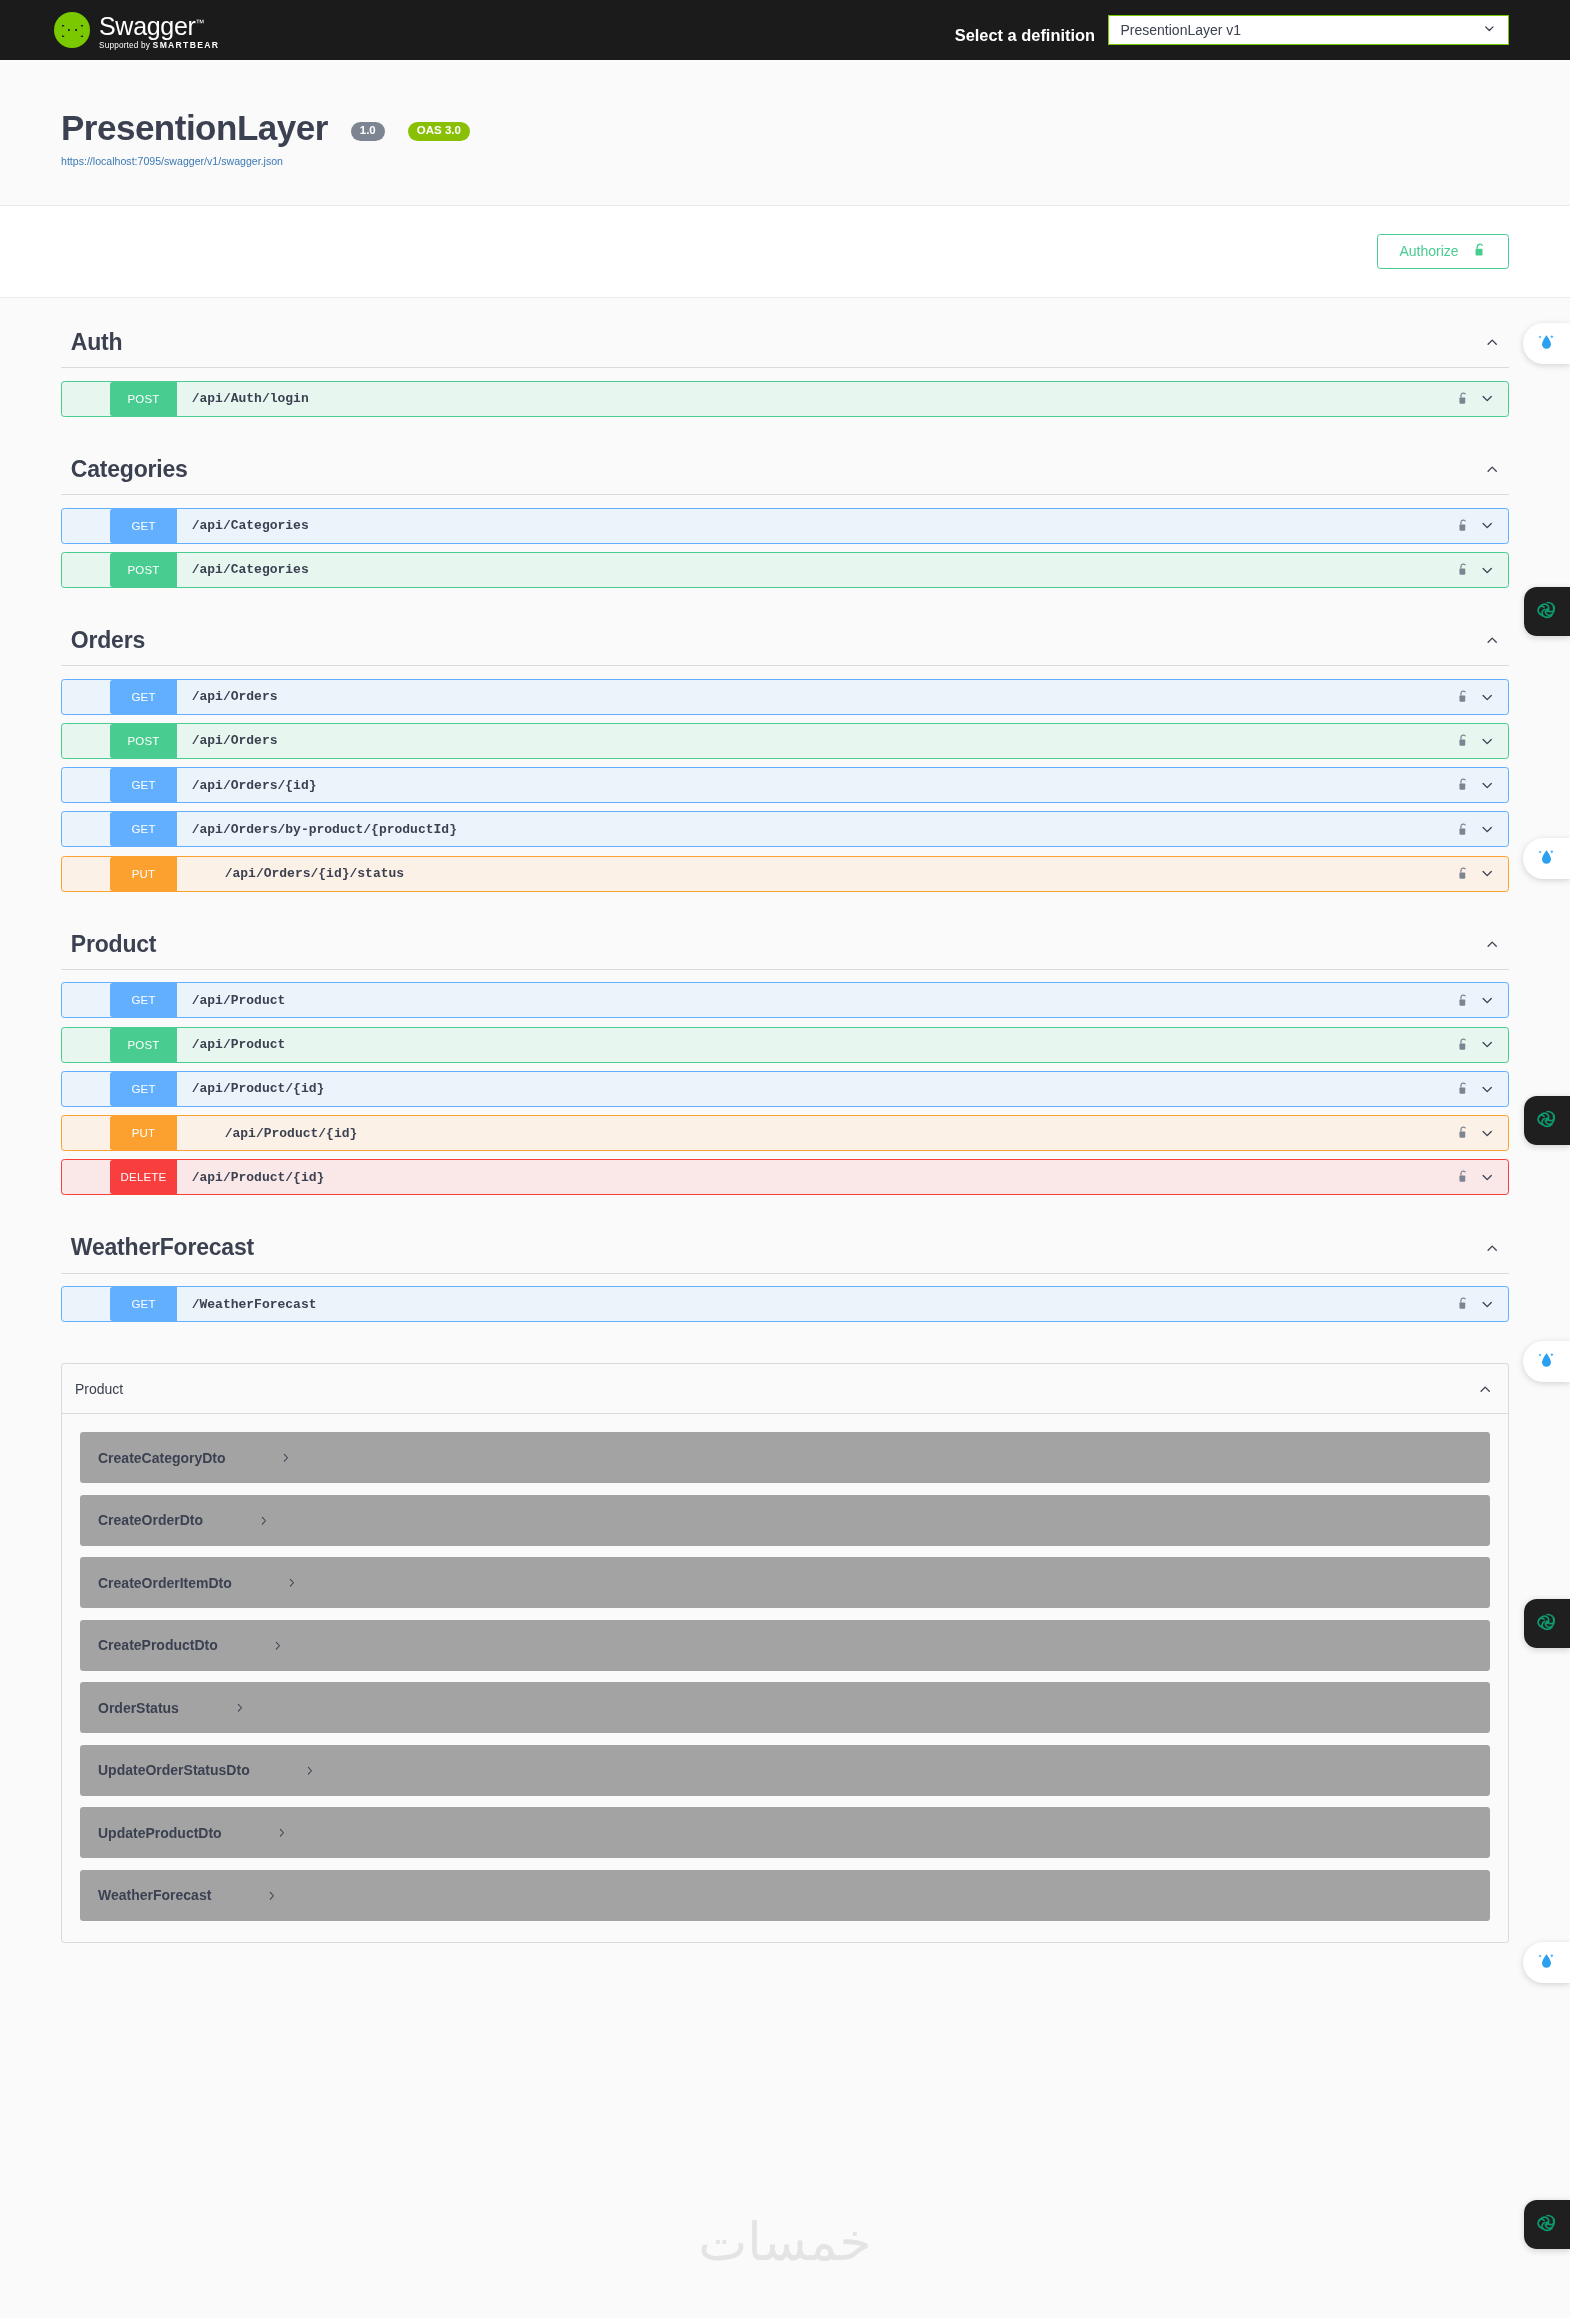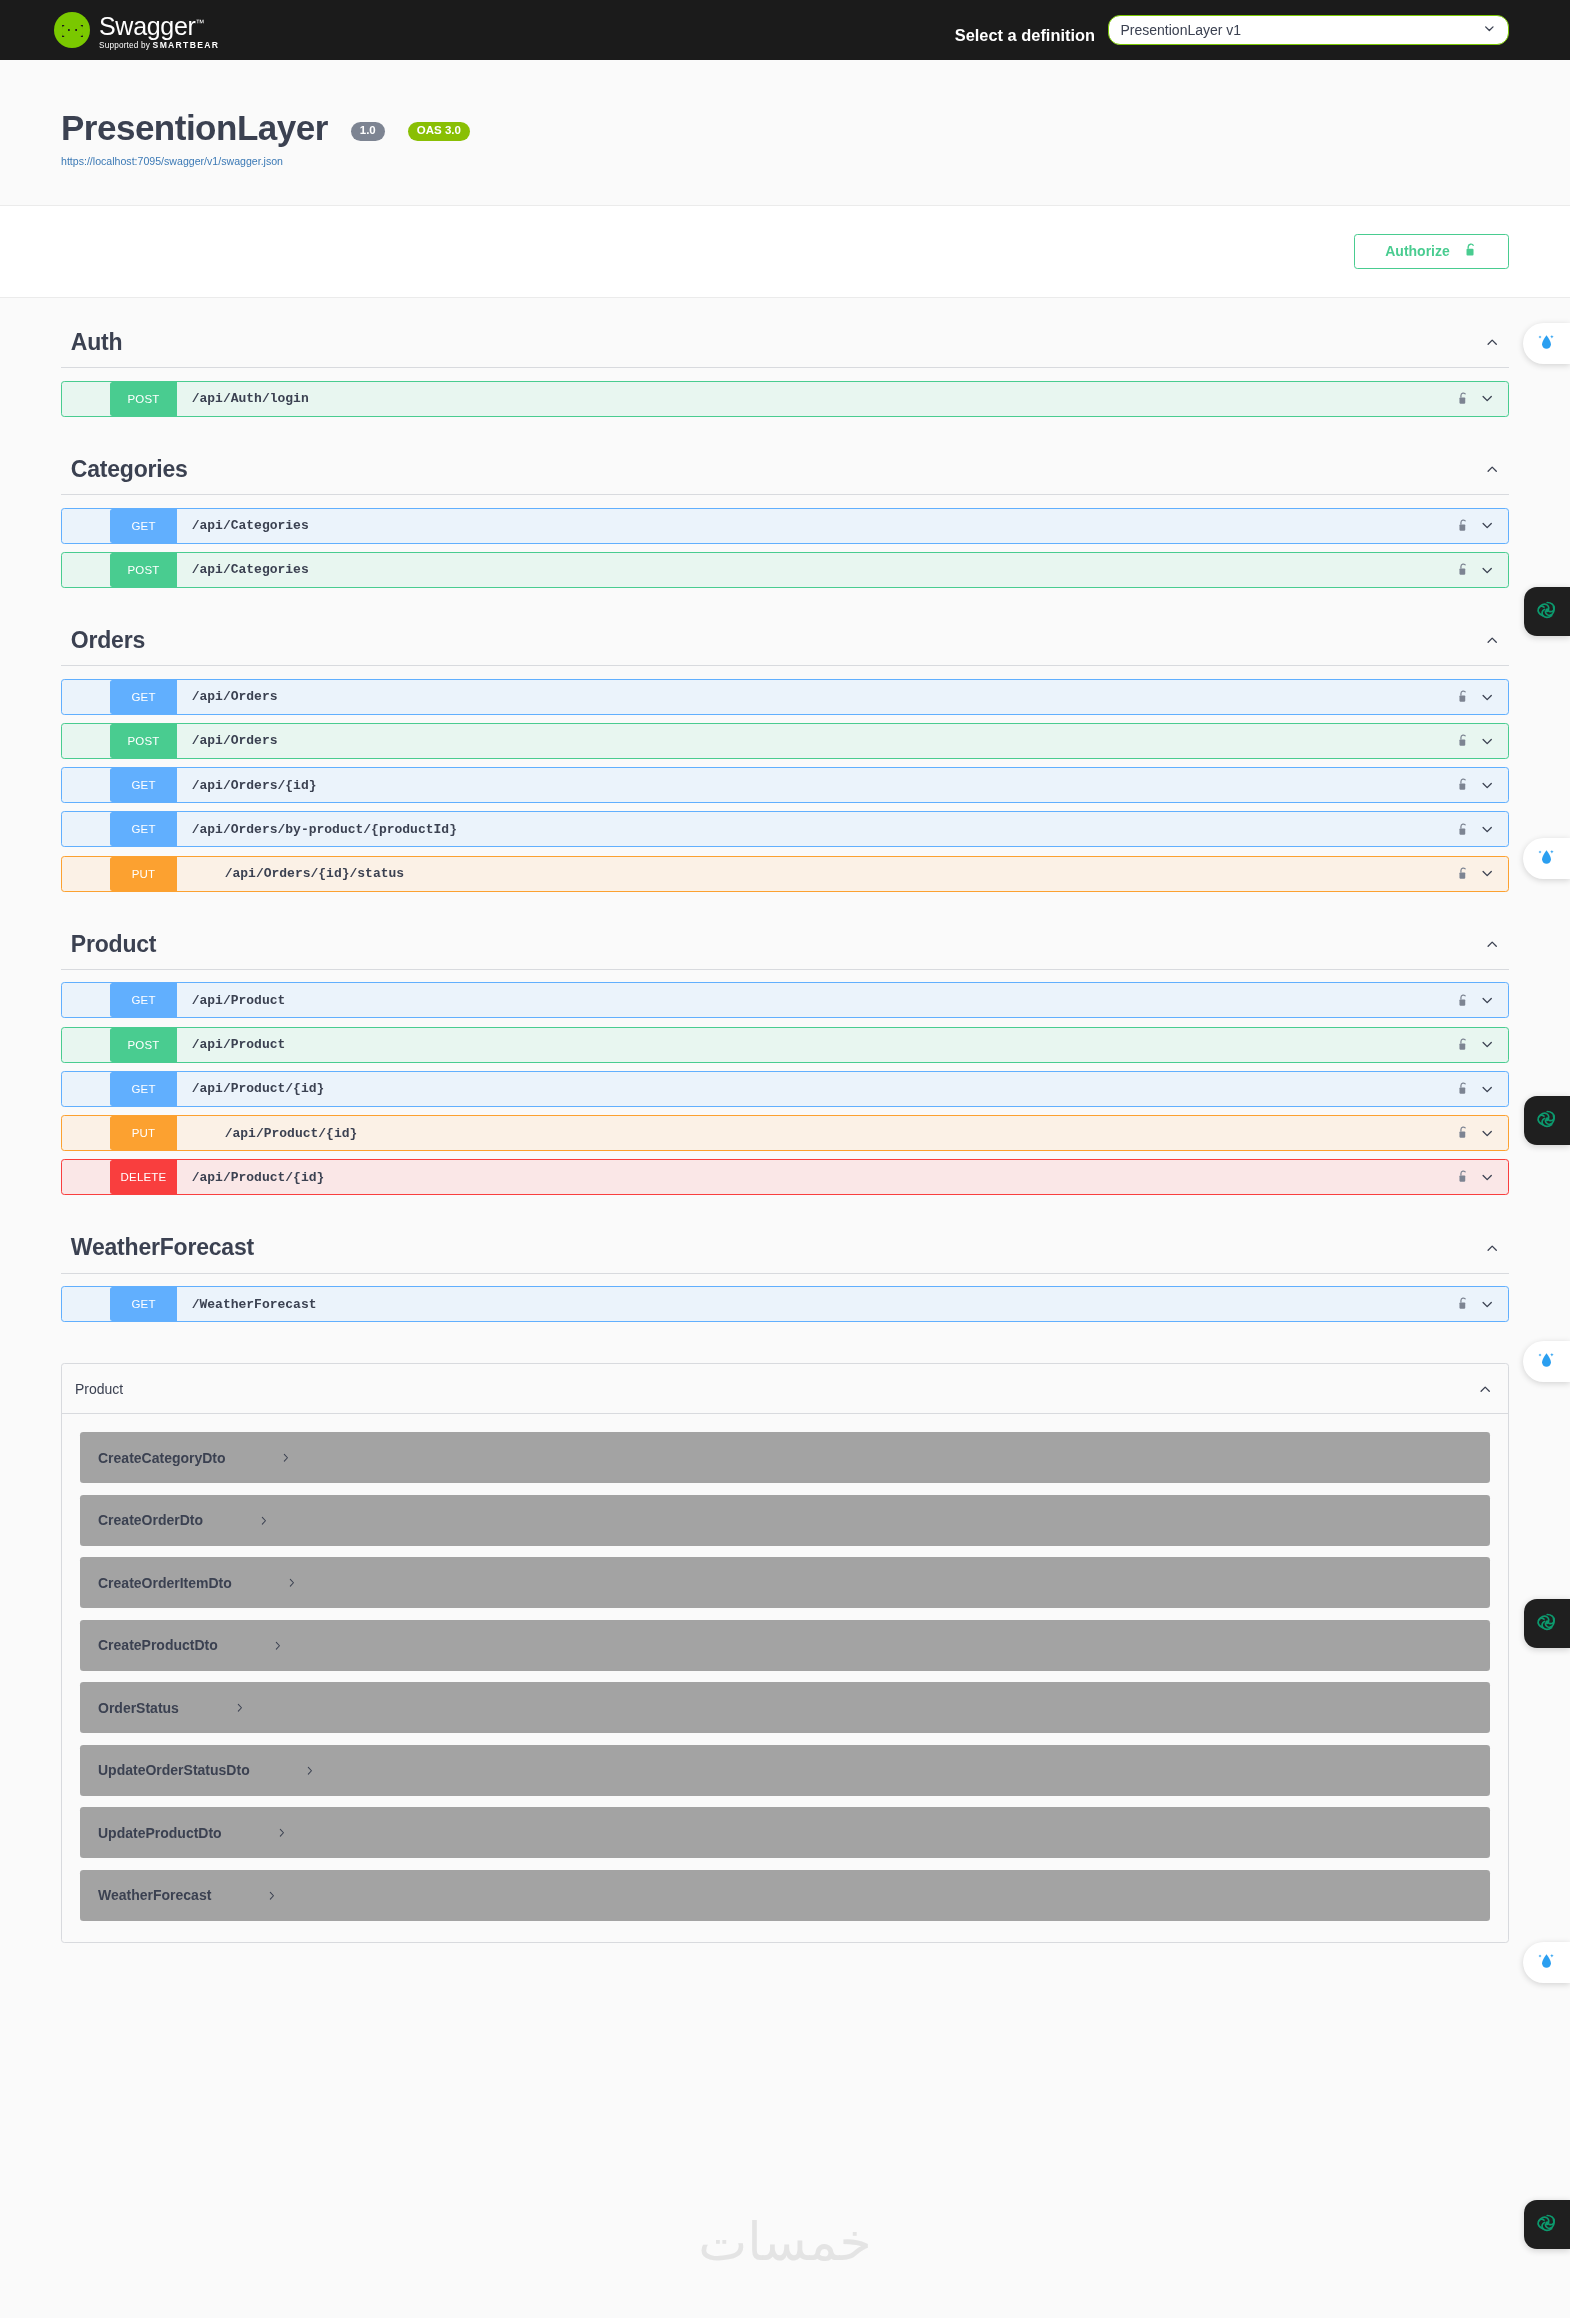--- a/index.html
+++ b/index.html
@@ -62,21 +62,21 @@
     color: #ffffff;
     font-size: 16.4px;
     font-weight: 700;
     white-space: nowrap;
   }
   .definition-select {
     width: 401px;
     height: 29.4px;
     background: #ffffff;
     border: 1.6px solid #7ac800;
-    border-radius: 12px;
+    border-radius: 0;
     display: flex;
     align-items: center;
     padding: 0 11.5px;
     position: relative;
     cursor: pointer;
   }
   .definition-select-value {
     font-size: 14px;
     color: #3b4151;
     font-family: "Liberation Sans", sans-serif;
@@ -135,28 +135,28 @@
     padding: 28px 61px 28px 0;
     display: flex;
     justify-content: flex-end;
     border-bottom: 0.8px solid #ebebeb;
   }
   .authorize-btn {
     display: flex;
     align-items: center;
     justify-content: center;
     gap: 14px;
-    width: 155px;
+    width: 132px;
     height: 35px;
     background: #ffffff;
     border: 1.6px solid #49cc90;
     border-radius: 3.3px;
     color: #49cc90;
     font-size: 14px;
-    font-weight: 700;
+    font-weight: 400;
     cursor: pointer;
     font-family: "Liberation Sans", sans-serif;
   }
 
   
   .content {
     padding: 0 61px 0 61px;
     background: #fafafa;
   }
 

